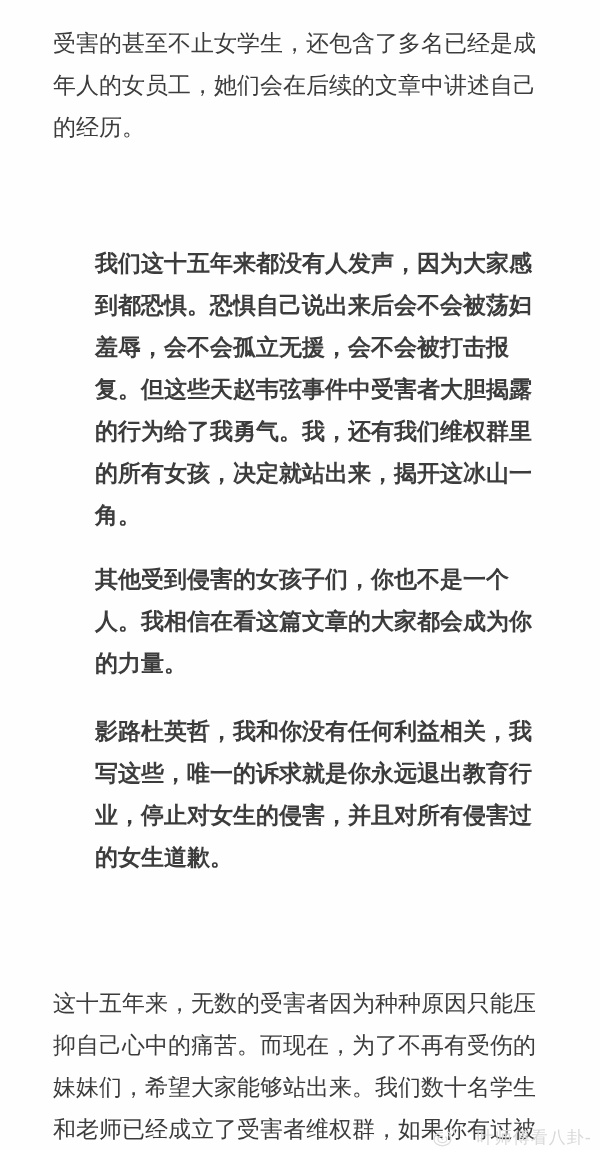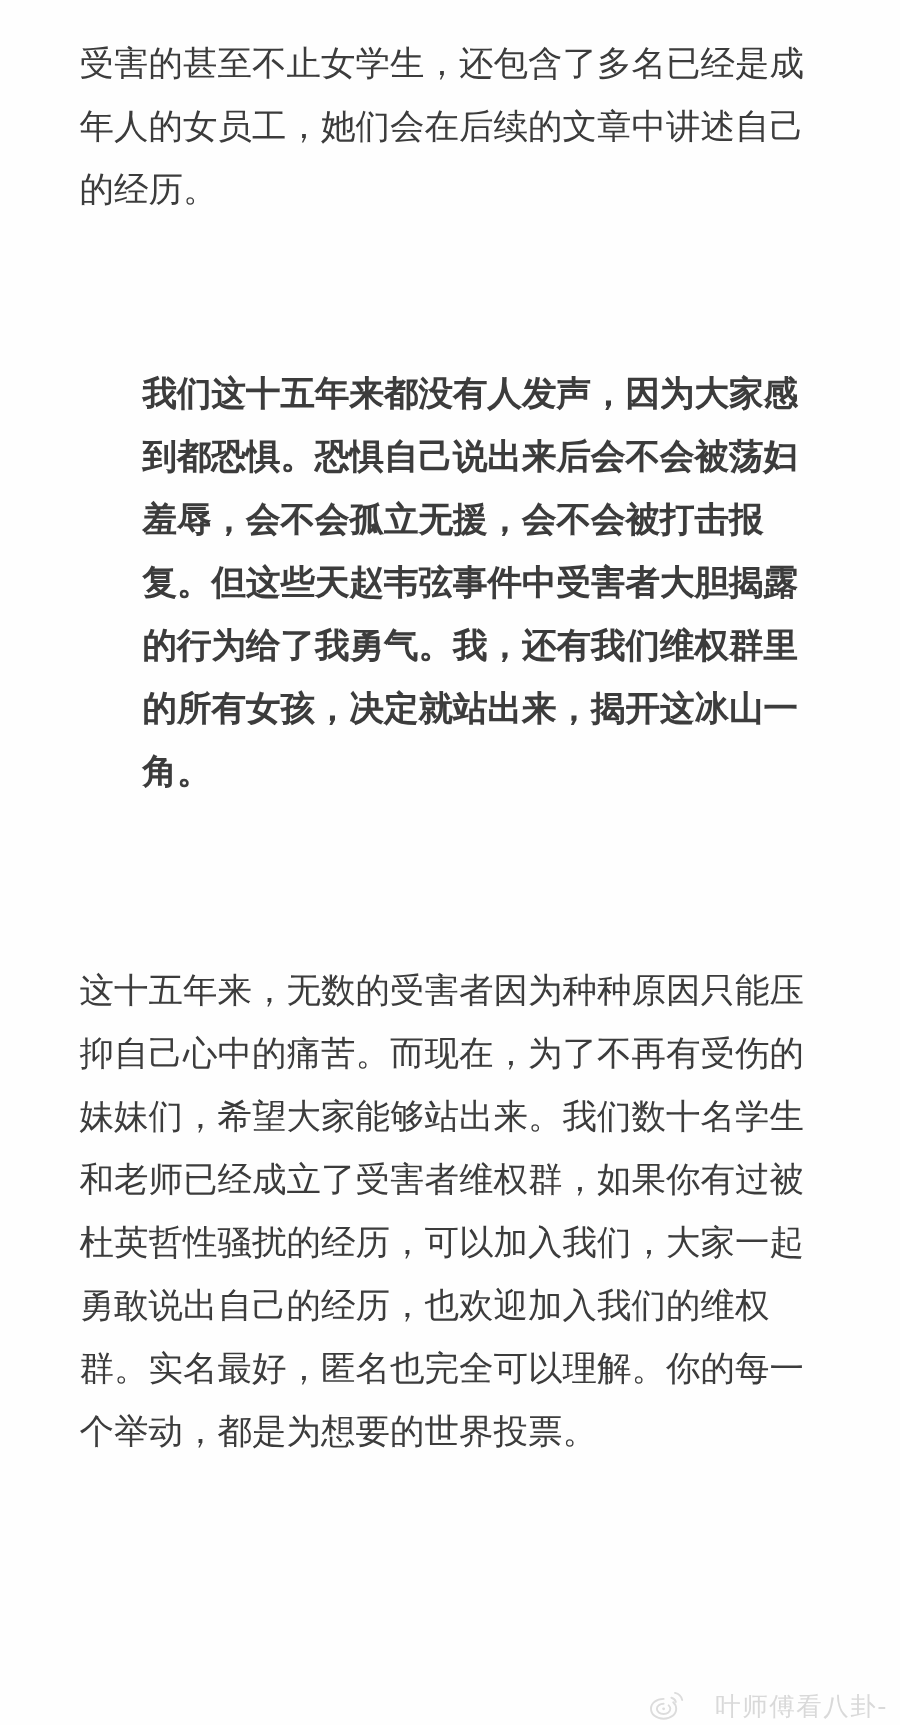--- a/index.html
+++ b/index.html
@@ -61,20 +61,22 @@
     font-weight: 400;
   }
 </style>
 </head>
 <body>
 
 <div class="page">
   <div class="content">
     <p class="para p1">受害的甚至不止女学生，还包含了多名已经是成年人的女员工，她们会在后续的文章中讲述自己的经历。</p>
     <p class="para p2 bold">我们这十五年来都没有人发声，因为大家感到都恐惧。恐惧自己说出来后会不会被荡妇羞辱，会不会孤立无援，会不会被打击报复。但这些天赵韦弦事件中受害者大胆揭露的行为给了我勇气。我，还有我们维权群里的所有女孩，决定就站出来，揭开这冰山一角。</p>
+    <p class="para p3 bold">其他受到侵害的女孩子们，你也不是一个人。我相信在看这篇文章的大家都会成为你的力量。</p>
+    <p class="para p4 bold">影路杜英哲，我和你没有任何利益相关，我写这些，唯一的诉求就是你永远退出教育行业，停止对女生的侵害，并且对所有侵害过的女生道歉。</p>
     <p class="para p5">这十五年来，无数的受害者因为种种原因只能压抑自己心中的痛苦。而现在，为了不再有受伤的妹妹们，希望大家能够站出来。我们数十名学生和老师已经成立了受害者维权群，如果你有过被杜英哲性骚扰的经历，可以加入我们，大家一起勇敢说出自己的经历，也欢迎加入我们的维权群。实名最好，匿名也完全可以理解。你的每一个举动，都是为想要的世界投票。</p>
   </div>
 
   <div class="watermark">
     <span class="wm-logo">
       <svg viewBox="0 0 32 30" width="26" height="24" fill="none" stroke="#dcdcdc" stroke-width="1.6" stroke-linecap="round">
         <path d="M14 9.5c-6.2 0-10.5 3.6-10.5 8.2 0 4.6 4.3 8.3 10.5 8.3s10.5-3.7 10.5-8.3c0-2.1-.9-4-2.5-5.4"></path>
         <path d="M14 13.5c-3.2 0-5.6 1.9-5.6 4.3 0 2.4 2.4 4.3 5.6 4.3s5.6-1.9 5.6-4.3c0-1.1-.5-2.1-1.4-2.9"></path>
         <circle cx="14" cy="17.8" r="1.2" fill="#dcdcdc" stroke="none"></circle>
         <path d="M20.5 8.5c1.8.4 3.2 1.7 3.7 3.5"></path>

